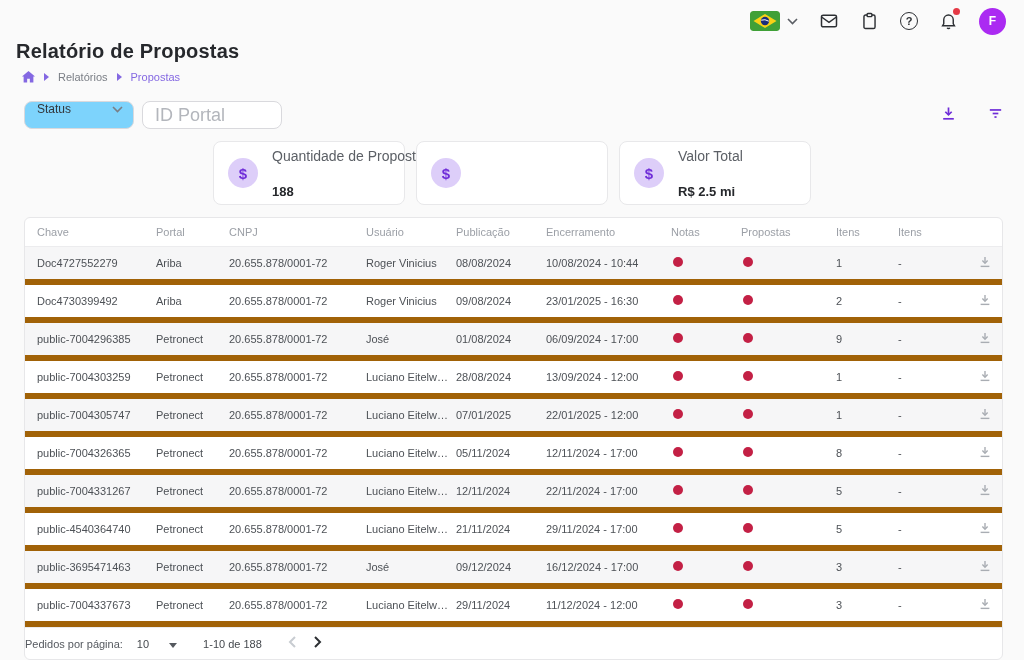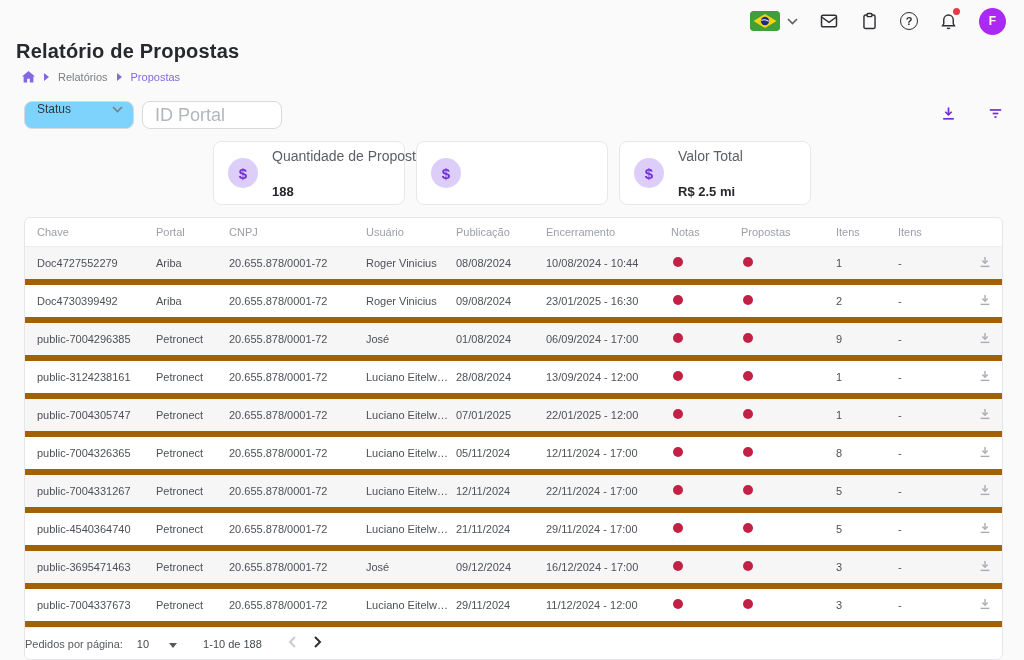--- a/index.html
+++ b/index.html
@@ -271,21 +271,21 @@
                 <path d="M12 3.5v10"></path>
                 <path d="M7.5 9.5l4.5 4.5 4.5-4.5"></path>
                 <path d="M4.5 19.5h15"></path>
               </svg>
           </span>
         </button>
       </div>
     </div>
 
     <div class="tr">
-      <div class="td">public-3124238161</div>
+      <div class="td">public-7004303259</div>
       <div class="td">Petronect</div>
       <div class="td">20.655.878/0001-72</div>
       <div class="td">Luciano Eitelwein</div>
       <div class="td">28/08/2024</div>
       <div class="td">13/09/2024 - 12:00</div>
       <div class="td"><span class="dot"></span></div>
       <div class="td"><span class="dot"></span></div>
       <div class="td">1</div>
       <div class="td">-</div>
       <div class="td dl-cell">

